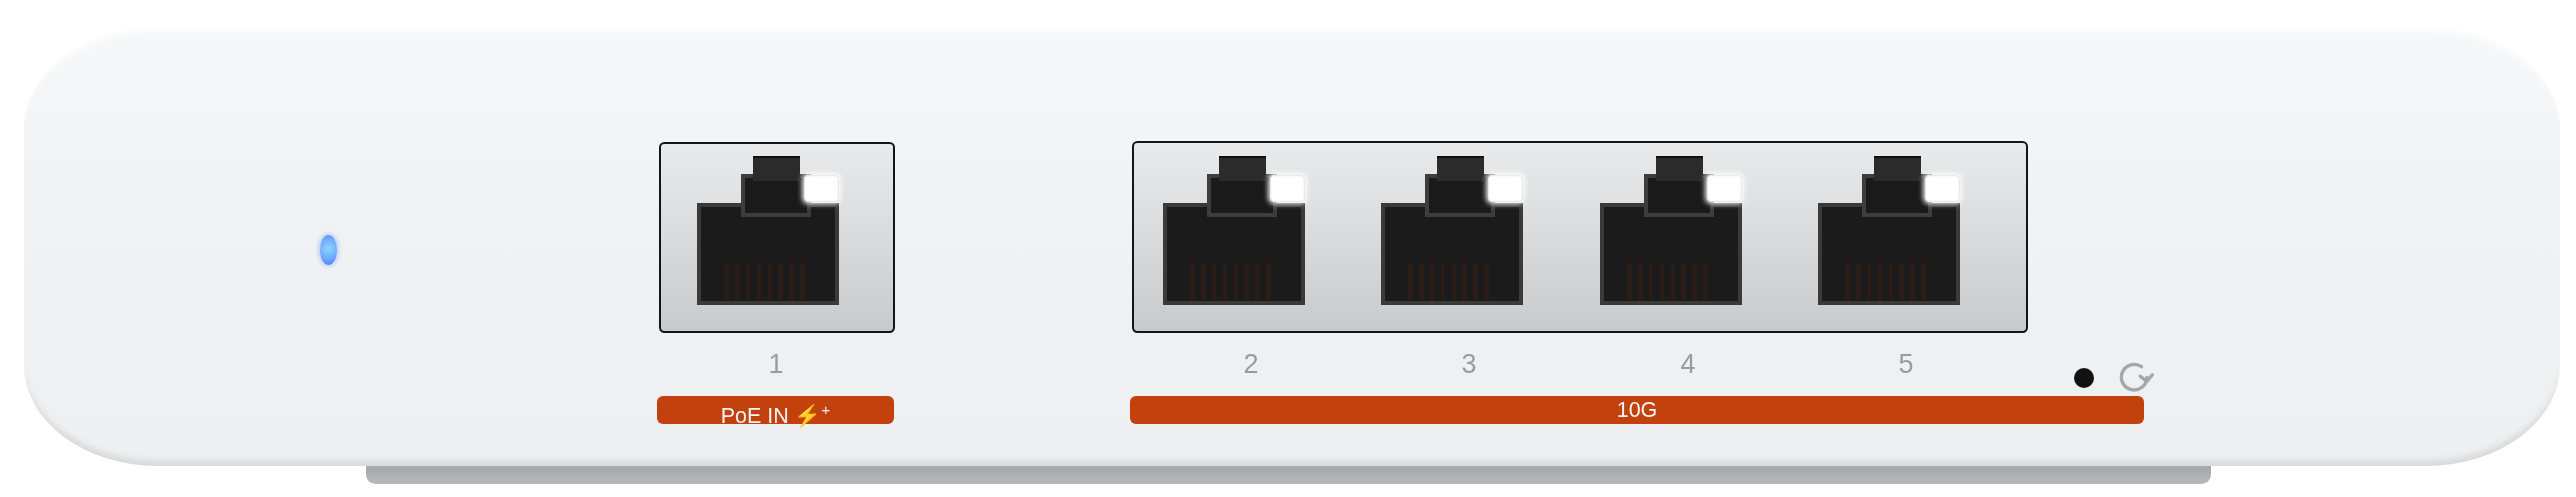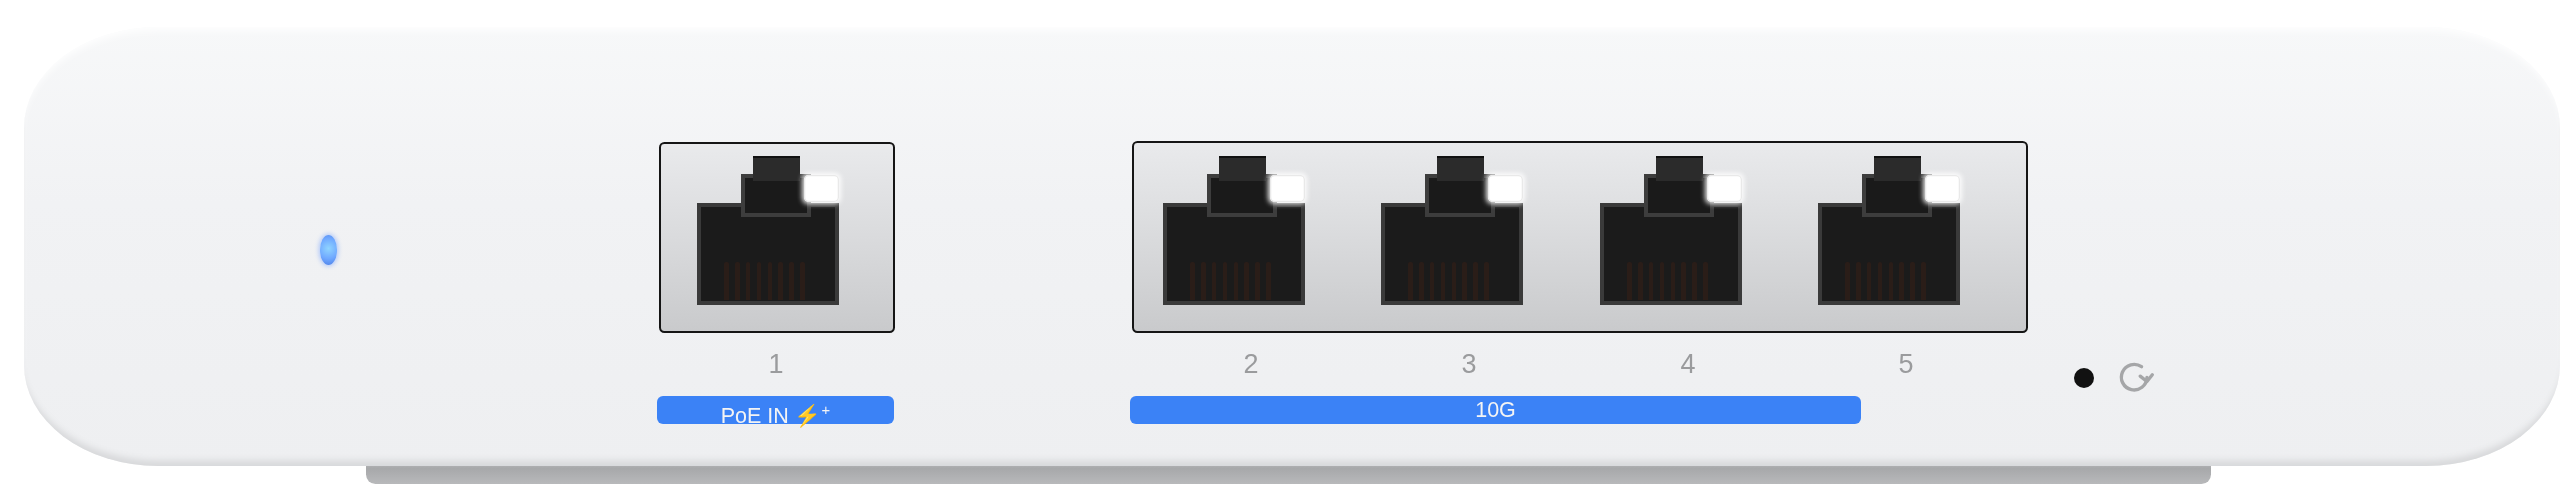--- a/index.html
+++ b/index.html
@@ -59,21 +59,21 @@
     position: absolute; left: 126px; top: 31px; width: 35px; height: 27px;
     background: #ffffff; border-radius: 4.7px;
     box-shadow: 0 0 5.4px 1.3px rgba(255,255,255,0.9), inset 0 0 0 1.3px #e9e9e9;
   }
   .port-label {
     position: absolute; width: 40px; text-align: center;
     font-size: 27px; color: #9a9b9d; top: 349px;
   }
   .pill {
     position: absolute; height: 28px; top: 396px;
-    background: #3b82f6; border-radius: 6px;
+    background: #c2410c; border-radius: 6px;
     color: #f4f4f4; font-size: 21.5px; line-height: 28px; text-align: center;
   }
   .pill sup { font-size: 14.8px; }
   .reset-hole {
     position: absolute; left: 2074px; top: 368px; width: 20px; height: 20px;
     border-radius: 50%; background: #111;
   }
   .reset-icon {
     position: absolute; left: 2116px; top: 360px; width: 39px; height: 35px;
   }
@@ -174,21 +174,21 @@
 <div class="port-label" style="left:756px;">1</div>
 <div class="port-label" style="left:1231px;">2</div>
 <div class="port-label" style="left:1449px;">3</div>
 <div class="port-label" style="left:1668px;">4</div>
 <div class="port-label" style="left:1886px;">5</div>
 
 <div class="pill" style="left:657px; width:237px;">
   <span>PoE IN</span>
   <span>⚡</span><sup>+</sup>
 </div>
-<div class="pill" style="left:1130px; width:731px;">
+<div class="pill" style="left:1130px; width:1014px;">
   <span>10G</span>
 </div>
 
 <div class="reset-hole"></div>
 <svg class="reset-icon" viewBox="0 0 58 52">
   <path d="M46 26 A19 19 0 1 1 38 10" fill="none" stroke="#a5a6a8" stroke-width="5" stroke-linecap="round"></path>
   <path d="M36 24 L46 32 L54 22" fill="none" stroke="#a5a6a8" stroke-width="5" stroke-linecap="round" stroke-linejoin="round"></path>
 </svg>
 
 

